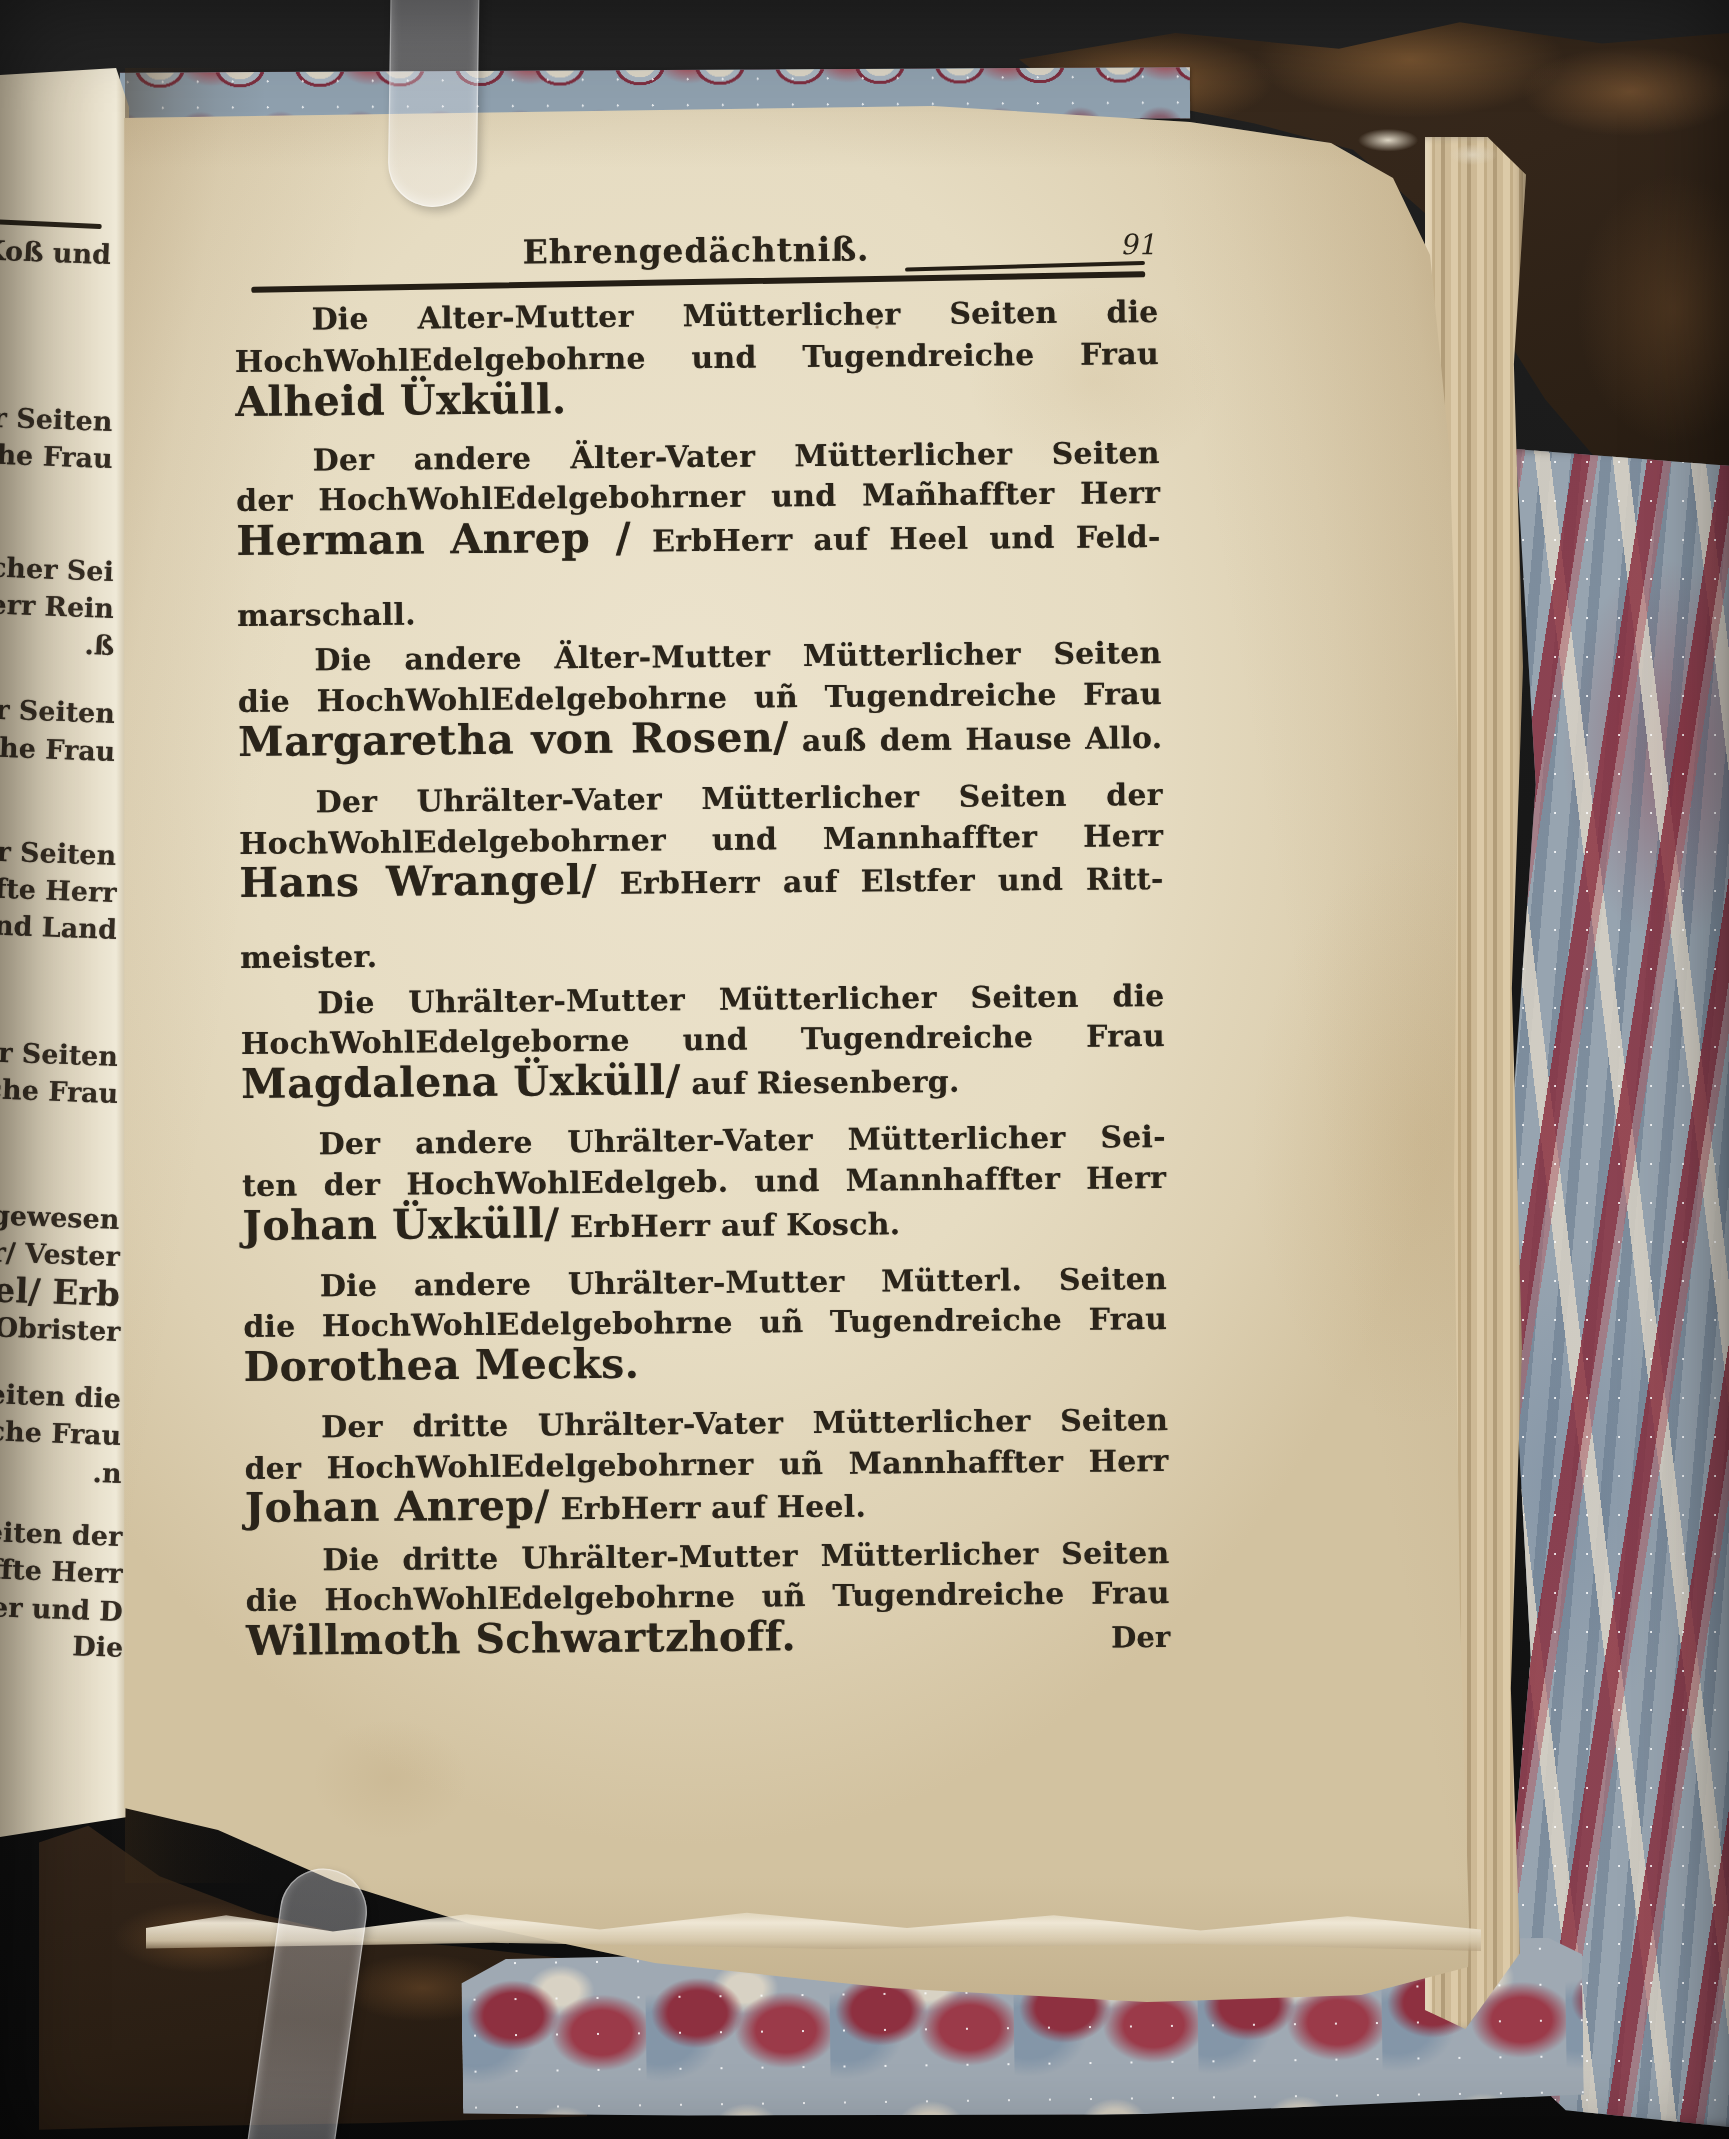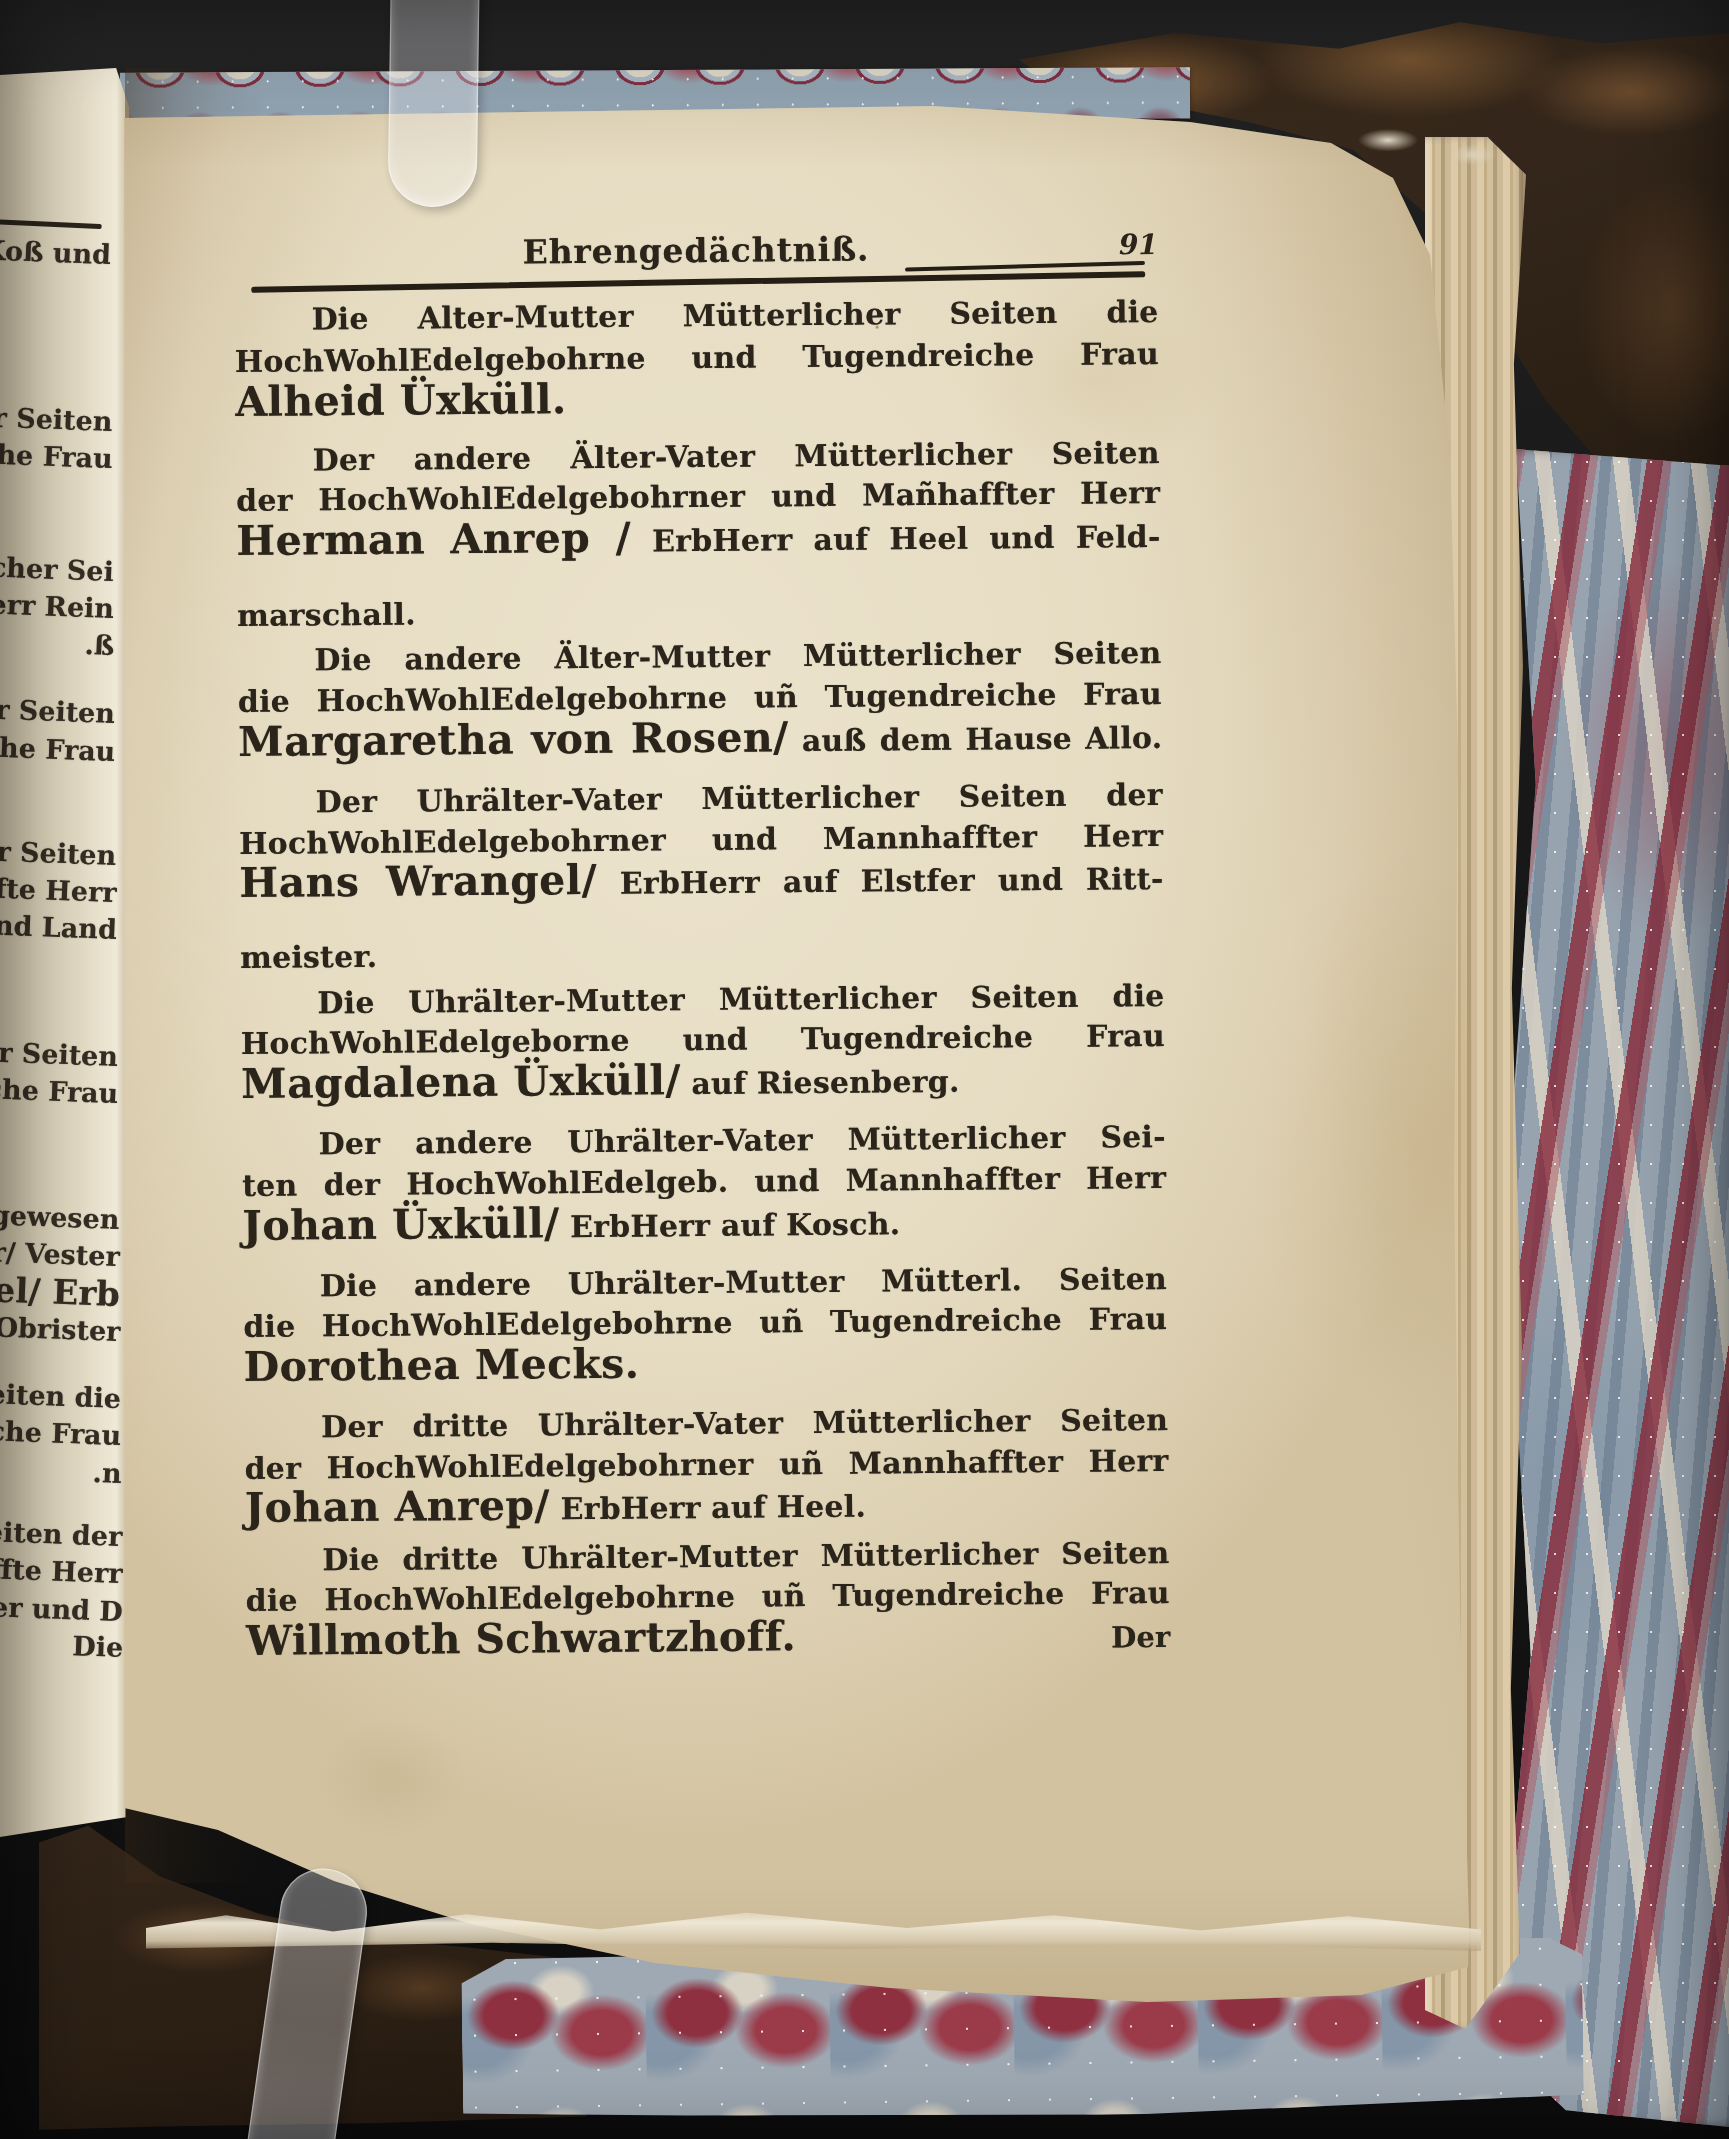--- a/index.html
+++ b/index.html
@@ -119,21 +119,21 @@
   .torn-edge{
     position:absolute;left:146px;top:1900px;width:1335px;height:51px;
     background:linear-gradient(180deg, rgba(240,233,216,0) 0%, rgba(240,233,216,.95) 45%, rgba(214,200,172,.9) 80%, rgba(170,150,118,.5) 100%);
     clip-path:polygon(0 55%,6% 30%,14% 62%,24% 28%,34% 58%,45% 25%,57% 55%,68% 30%,79% 60%,90% 32%,100% 58%,100% 100%,78% 86%,52% 96%,26% 84%,0 95%);
     filter:blur(0.4px);
   }
   
   .text-block{position:absolute;left:0;top:0;width:1729px;height:2162px;color:#2a241a;transform:rotate(-.5deg);transform-origin:702px 942px;}
   .pg-header{position:absolute;left:240px;top:231px;width:924px;text-align:center;}
   .pg-header .title{font-size:33px;font-weight:700;letter-spacing:0.9px;text-shadow:0 0 0.9px rgba(42,36,26,.55);}
-  .pg-num{position:absolute;right:0;top:0.9px;font-size:28px;font-style:italic;font-weight:700;}
+  .pg-num{position:absolute;right:0;top:0.9px;font-size:28px;font-style:italic;font-weight:400;}
   .head-rule{position:absolute;left:257px;top:279px;width:894px;height:5.6px;background:#241e15;transform:rotate(-.5deg);border-radius:2.6px;box-shadow:0 -8.6px 0 -1.7px rgba(36,30,21,.0);}
   .head-rule:after{content:"";position:absolute;right:0;top:-9.4px;width:240px;height:4.3px;background:#241e15;border-radius:2.1px;transform:rotate(-.6deg);}
   .line{position:absolute;left:240px;width:924px;font-weight:700;text-shadow:0 0 0.9px rgba(42,36,26,.5);}
   .just{text-align:justify;text-align-last:justify;}
   .ind{text-indent:77px;}
   .seg-b{font-size:30px;line-height:41px;letter-spacing:0.2px;}
   .seg-n{font-size:41px;line-height:45px;letter-spacing:0.4px;}
   .cwline{display:flex;justify-content:space-between;align-items:baseline;}
   .catchword{font-size:29px;font-weight:700;}
   

